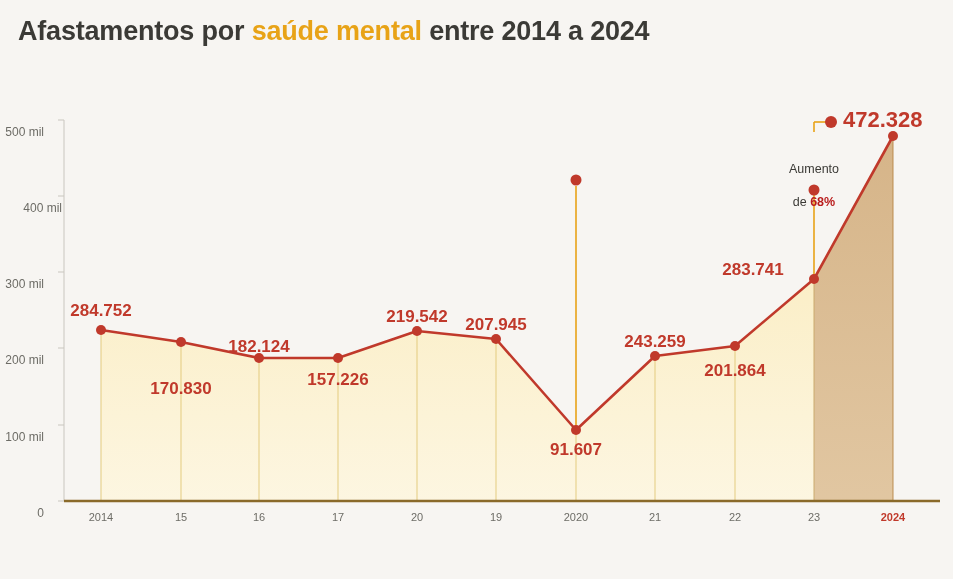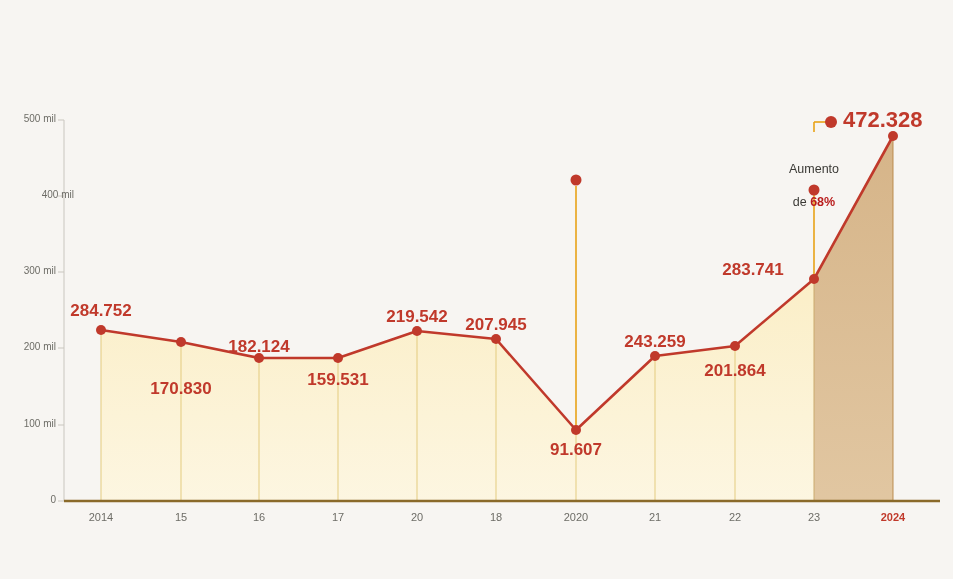--- a/index.html
+++ b/index.html
@@ -42,24 +42,25 @@
   .plot {
     position: absolute;
     left: 0;
     top: 0;
     width: 953px;
     height: 579px;
   }
   svg { display: block; }
   .ytick {
     position: absolute;
-    font-size: 10px;
+    font-size: 12px;
     color: #6d6c66;
     text-align: right;
-    width: 56px;
+    width: 44px;
+    margin-top: 12px;
   }
   .xtick {
     position: absolute;
     font-size: 11px;
     color: #6d6c66;
     text-align: center;
     width: 60px;
   }
   .xtick.last {
     color: #c0392b;
@@ -99,20 +100,23 @@
   .annot2 .pct {
     color: #b91c1c;
     font-weight: bold;
   }
 </style>
 </head>
 <body>
 
 <div id="root">
 
+  <div class="title">
+    <span>Afastamentos por </span><span class="hl">saúde mental</span><span> entre 2014 a 2024</span>
+  </div>
 
   <div class="plot">
     <svg width="953" height="579">
       <defs>
         <linearGradient id="lightfill" x1="0" y1="0" x2="0" y2="1">
           <stop offset="0%" stop-color="#fbeec5"></stop>
           <stop offset="100%" stop-color="#fdf6e0"></stop>
         </linearGradient>
         <linearGradient id="darkfill" x1="0" y1="0" x2="0" y2="1">
           <stop offset="0%" stop-color="#d4b183"></stop>
@@ -187,31 +191,31 @@
   <div class="ytick" style="left:0px; top:341px;">200 mil</div>
   <div class="ytick" style="left:0px; top:265px;">300 mil</div>
   <div class="ytick" style="left:0px; top:189px;padding-left:18px;">400 mil</div>
   <div class="ytick" style="left:0px; top:113px;">500 mil</div>
 
   <div class="xtick" style="left:71px;  top:511px;">2014</div>
   <div class="xtick" style="left:151px; top:511px;">15</div>
   <div class="xtick" style="left:229px; top:511px;">16</div>
   <div class="xtick" style="left:308px; top:511px;">17</div>
   <div class="xtick" style="left:387px; top:511px;">20</div>
-  <div class="xtick" style="left:466px; top:511px;">18</div>
+  <div class="xtick" style="left:466px; top:511px;">19</div>
   <div class="xtick" style="left:546px; top:511px;">2020</div>
   <div class="xtick" style="left:625px; top:511px;">21</div>
   <div class="xtick" style="left:705px; top:511px;">22</div>
   <div class="xtick" style="left:784px; top:511px;">23</div>
   <div class="xtick last" style="left:863px; top:511px;">2024</div>
 
   <div class="dlabel" style="left:41px;  top:301px; width:120px;">284.752</div>
   <div class="dlabel" style="left:121px; top:379px; width:120px;">170.830</div>
   <div class="dlabel" style="left:199px; top:337px; width:120px;">182.124</div>
-  <div class="dlabel" style="left:278px; top:370px; width:120px;">159.531</div>
+  <div class="dlabel" style="left:278px; top:370px; width:120px;">157.226</div>
   <div class="dlabel" style="left:357px; top:307px; width:120px;">219.542</div>
   <div class="dlabel" style="left:436px; top:315px; width:120px;">207.945</div>
   <div class="dlabel" style="left:516px; top:440px; width:120px;">91.607</div>
   <div class="dlabel" style="left:595px; top:332px; width:120px;">243.259</div>
   <div class="dlabel" style="left:675px; top:361px; width:120px;">201.864</div>
   <div class="dlabel" style="left:693px; top:260px; width:120px;">283.741</div>
 
   <div class="bigvalue" style="left:843px; top:107px;">472.328</div>
 
 

